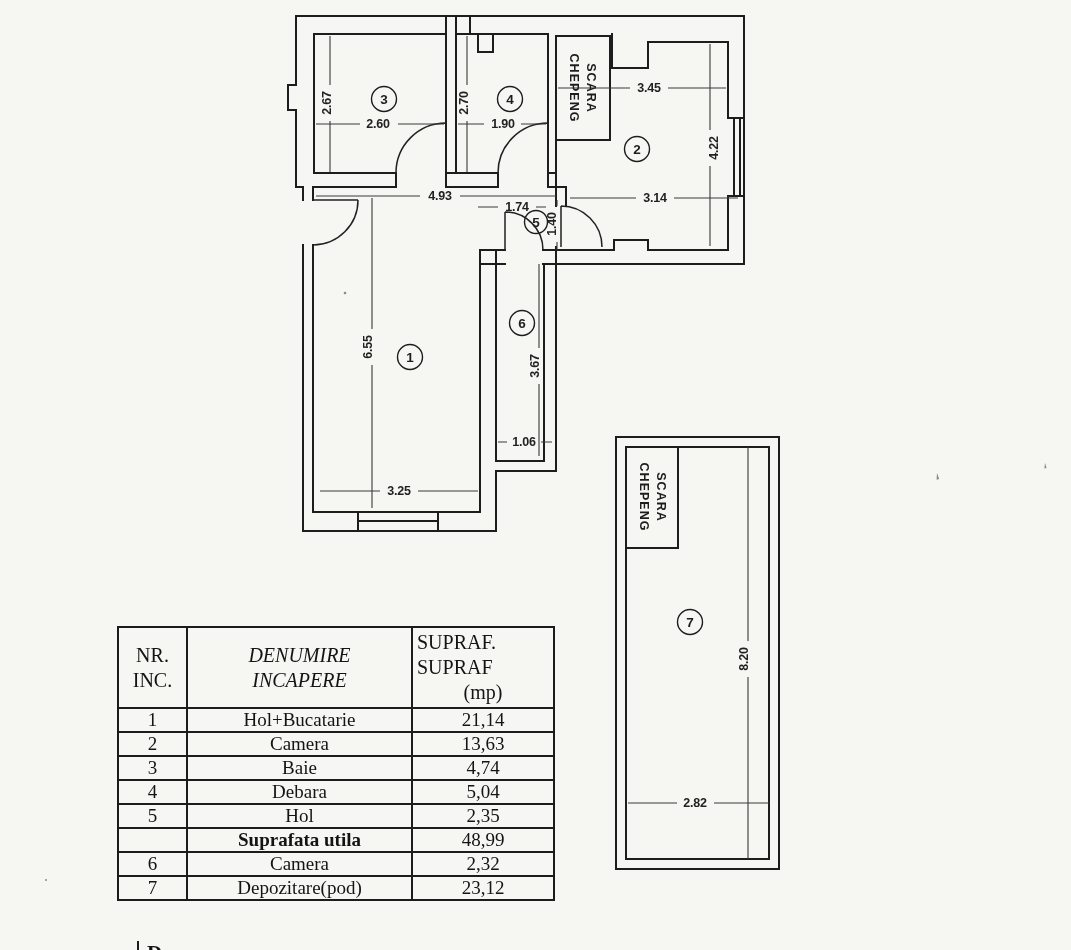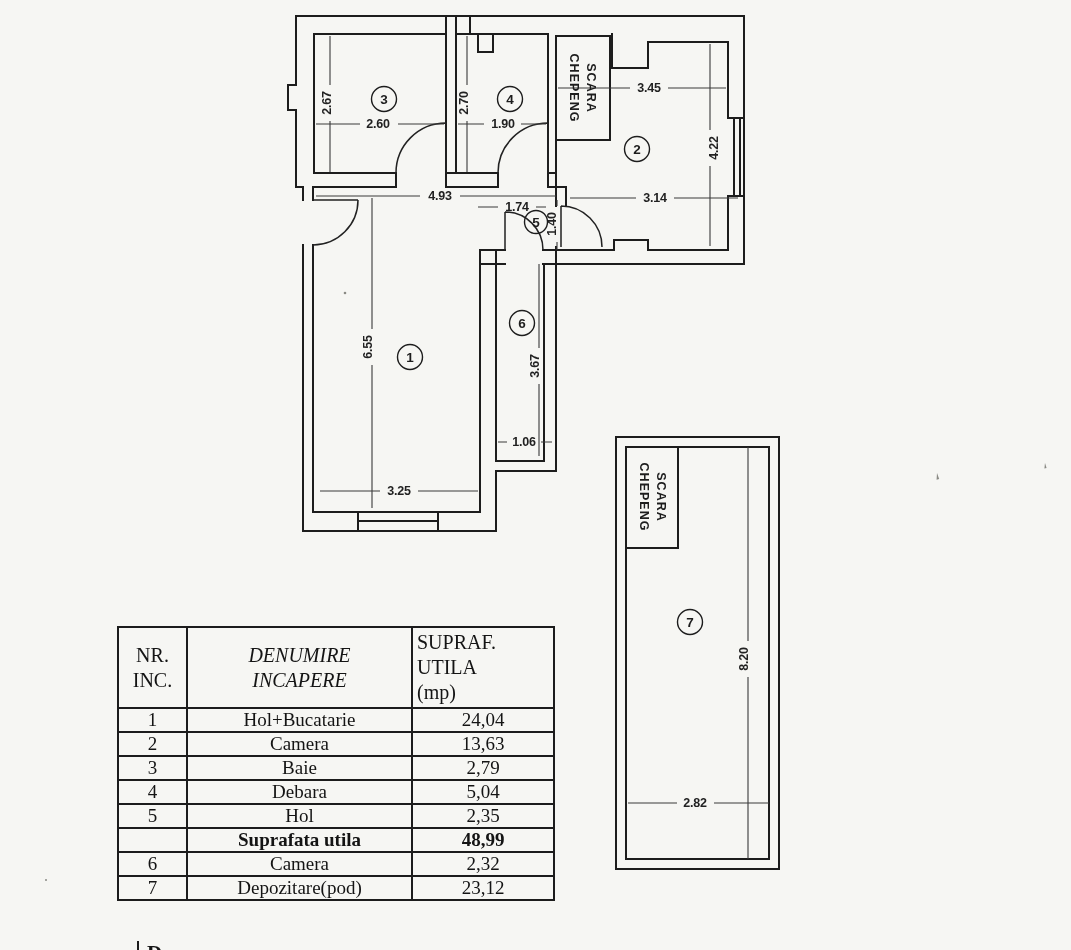--- a/index.html
+++ b/index.html
@@ -46,23 +46,23 @@
     text-align:center;
     vertical-align:middle;
   }
   #area-table th{height:79px;font-size:20px;line-height:1.25;}
   #area-table td{height:22px;font-size:19px;}
   #area-table .col-nr{width:59px;}
   #area-table .col-name{width:215px;font-style:italic;}
   #area-table .col-area{width:132px;}
   #area-table th.h-left{text-align:left;}
   #area-table .bold-row td{font-weight:bold;}
-  #area-table .bold-row td.cell-area{font-weight:bold;}
+  #area-table .bold-row td.cell-area{font-weight:normal;}
   .hdr-line{display:block;}
-  .hdr-mp{display:block;text-align:left;}
+  .hdr-mp{display:block;text-align:center;}
   #partial-fragment{
     position:absolute;left:137px;top:941px;
     width:60px;height:9px;overflow:hidden;
     border-left:2px solid #1c1c1c;
     padding-left:8px;
     font-family:"Liberation Serif", serif;
     font-size:21px;font-weight:bold;color:#141414;
   }
 </style>
 </head>
@@ -207,40 +207,40 @@
         <th class="col-nr">
           <span class="hdr-line">NR.</span>
           <span class="hdr-line">INC.</span>
         </th>
         <th class="col-name">
           <span class="hdr-line">DENUMIRE</span>
           <span class="hdr-line">INCAPERE</span>
         </th>
         <th class="col-area h-left">
           <span class="hdr-line">SUPRAF.</span>
-          <span class="hdr-line">UTILA</span>
+          <span class="hdr-line">SUPRAF</span>
           <span class="hdr-mp">(mp)</span>
         </th>
       </tr>
     </thead>
     <tbody>
       <tr>
         <td class="cell-nr">1</td>
         <td class="cell-name">Hol+Bucatarie</td>
-        <td class="cell-area">24,04</td>
+        <td class="cell-area">21,14</td>
       </tr>
       <tr>
         <td class="cell-nr">2</td>
         <td class="cell-name">Camera</td>
         <td class="cell-area">13,63</td>
       </tr>
       <tr>
         <td class="cell-nr">3</td>
         <td class="cell-name">Baie</td>
-        <td class="cell-area">2,79</td>
+        <td class="cell-area">4,74</td>
       </tr>
       <tr>
         <td class="cell-nr">4</td>
         <td class="cell-name">Debara</td>
         <td class="cell-area">5,04</td>
       </tr>
       <tr>
         <td class="cell-nr">5</td>
         <td class="cell-name">Hol</td>
         <td class="cell-area">2,35</td>

